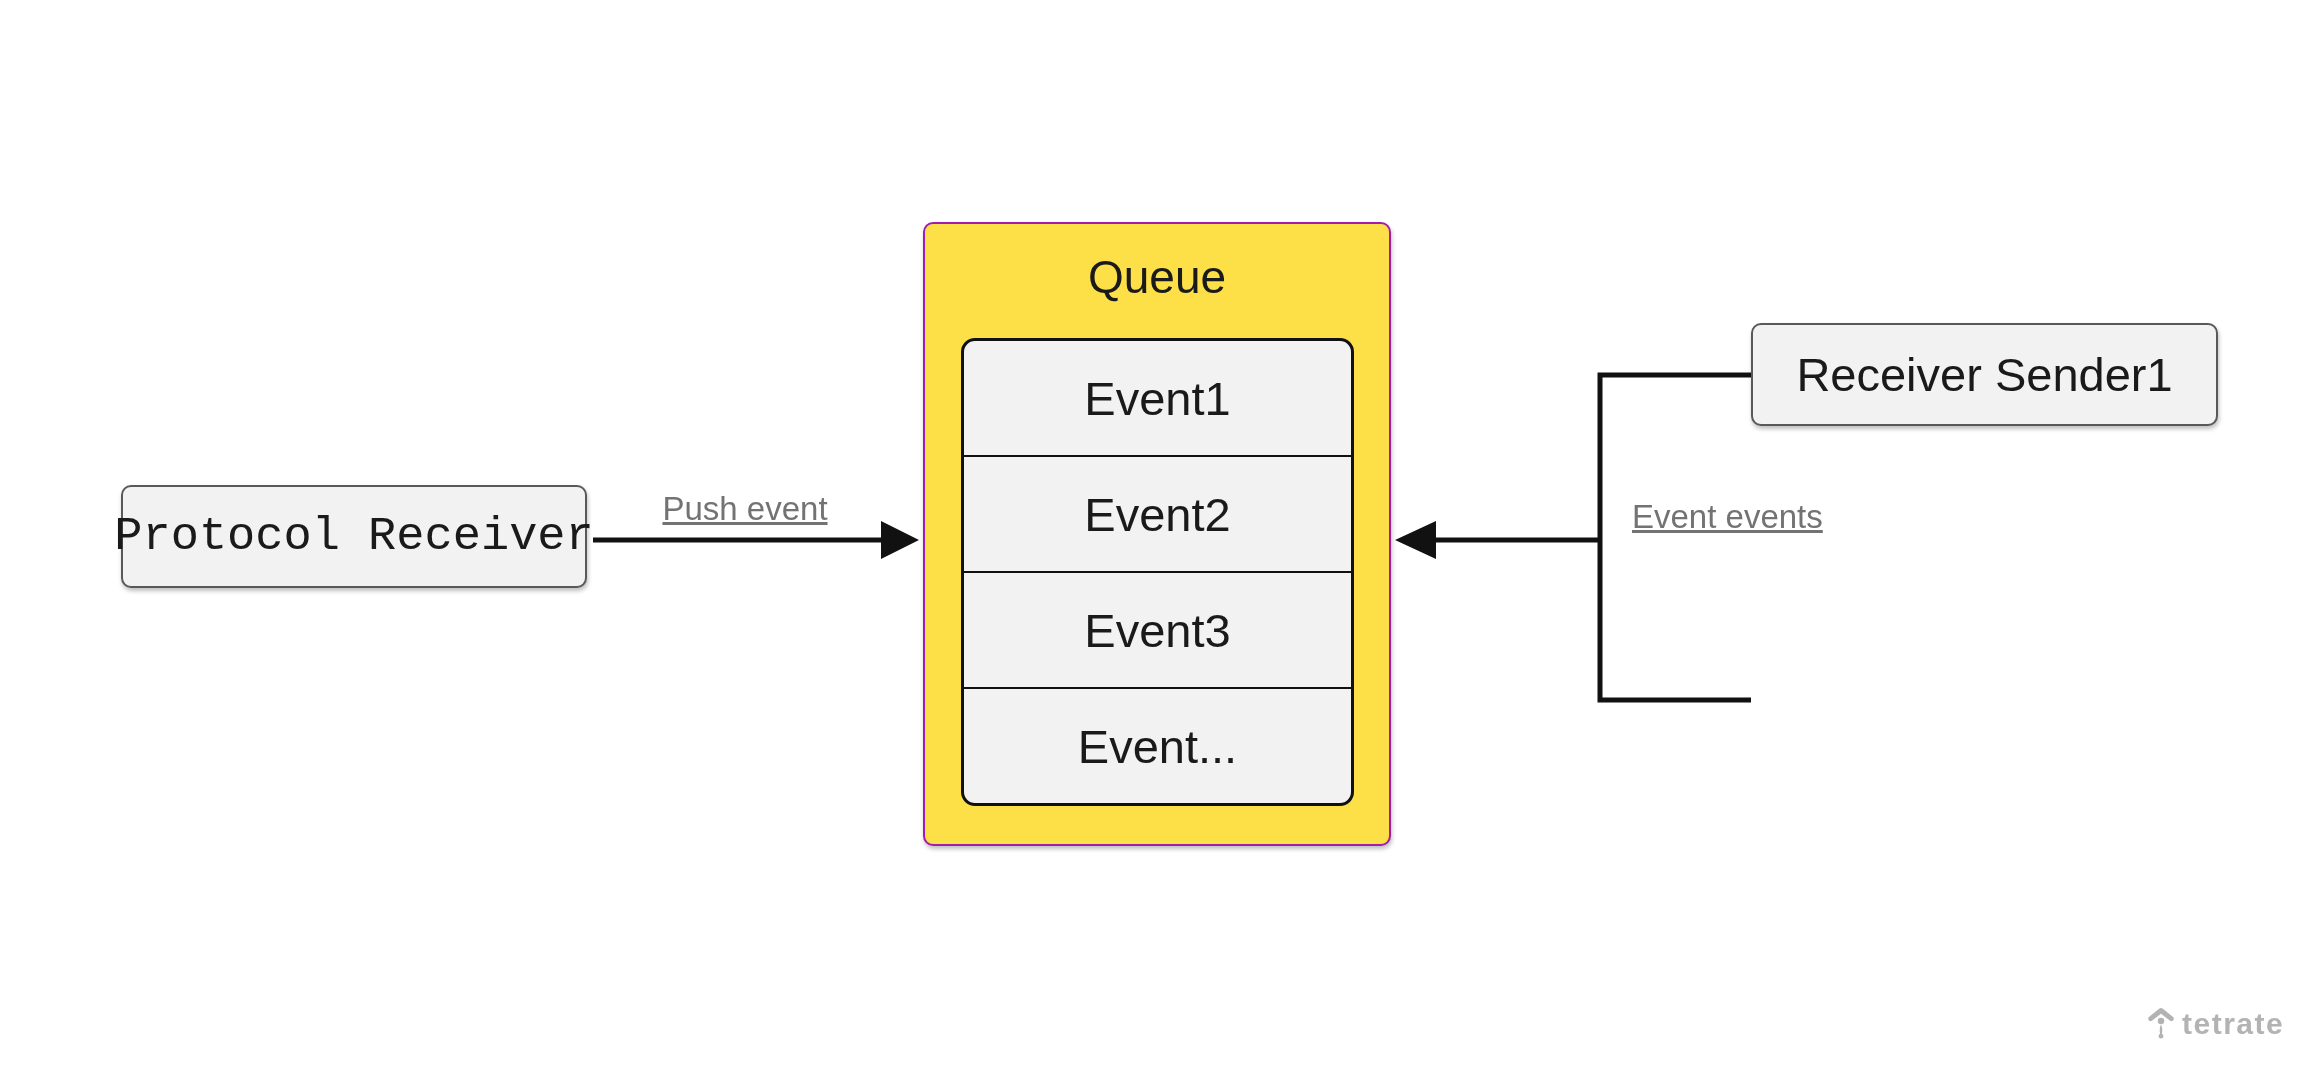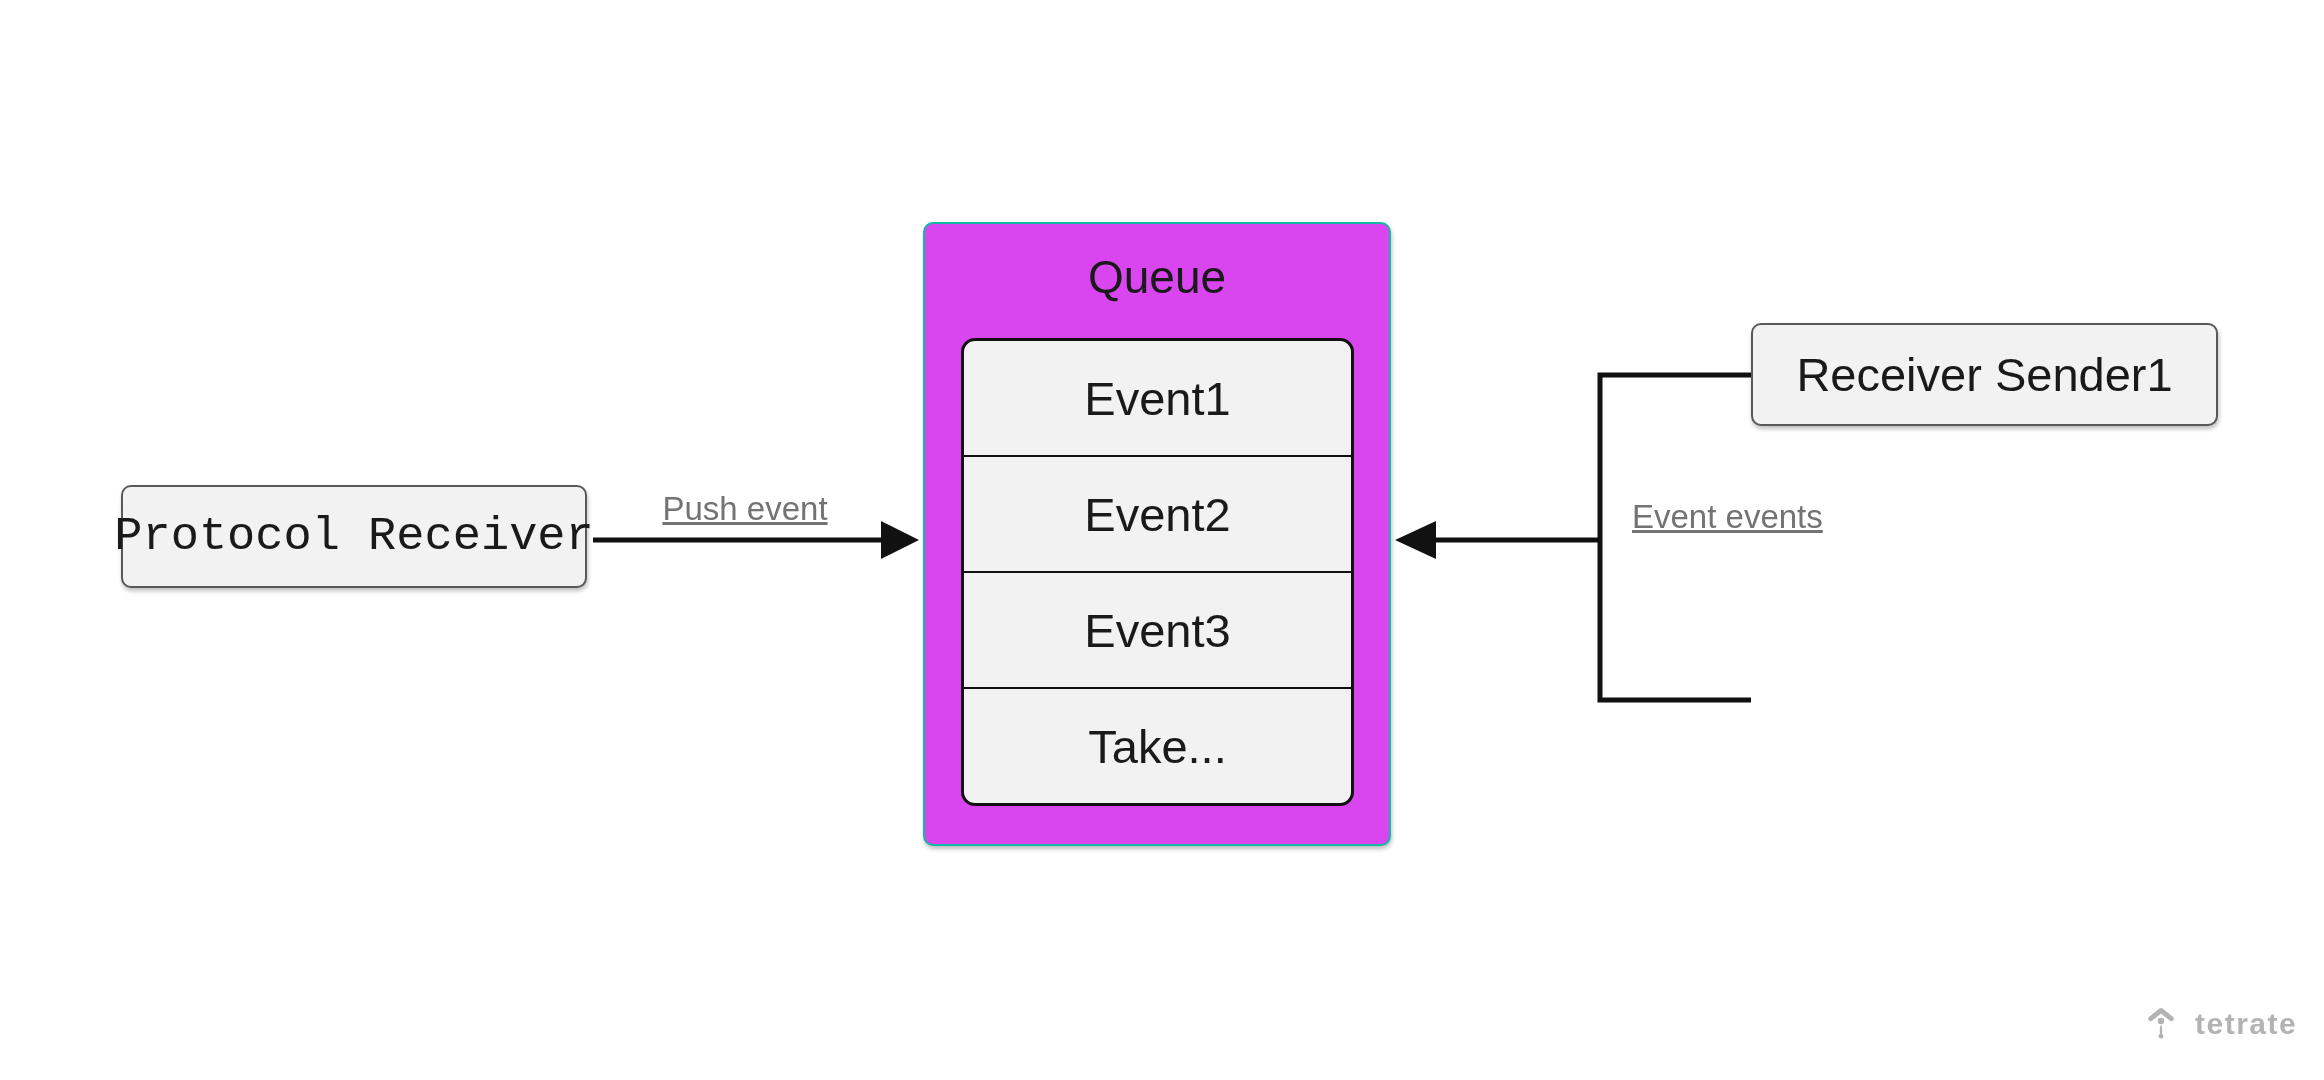--- a/index.html
+++ b/index.html
@@ -32,22 +32,22 @@
     white-space: nowrap;
   }
   .node-receiver { left: 121px; top: 485px; width: 466px; height: 103px; font-family: Liberation Mono, monospace; }
   .node-sender1  { left: 1751px; top: 323px; width: 467px; height: 103px; }
   .node-sender2  { left: 1751px; top: 648px; width: 467px; height: 103px; }
   .queue-group {
     position: absolute;
     left: 923px; top: 222px;
     width: 468px; height: 624px;
     box-sizing: border-box;
-    background: #d946ef;
-    border: 2px solid #14b8a6;
+    background: #fde047;
+    border: 2px solid #a21caf;
     border-radius: 10px;
     box-shadow: 1px 3px 4px rgba(0,0,0,0.25);
   }
   .queue-title {
     position: absolute;
     left: 0; top: 26px;
     width: 100%;
     text-align: center;
     font-size: 46px;
     color: #1a1a1a;
@@ -80,21 +80,21 @@
     white-space: nowrap;
     text-decoration: underline;
   }
   .label-push { left: 745px; top: 490px; transform: translateX(-50%); }
   .label-take { left: 1632px; top: 498px; }
   .logo {
     position: absolute;
     left: 2148px; top: 1006px;
     display: flex;
     align-items: center;
-    gap: 21px;
+    gap: 8px;
     color: #b3b3b3;
   }
   .logo-text {
     font-size: 30px;
     font-weight: bold;
     letter-spacing: 1.5px;
     color: #b3b3b3;
   }
 </style>
 </head>
@@ -119,21 +119,21 @@
   <div class="node node-receiver">
     <span>Protocol Receiver</span>
   </div>
 
   <div class="queue-group">
     <div class="queue-title">Queue</div>
     <div class="event-stack">
       <div class="event-cell">Event1</div>
       <div class="event-cell">Event2</div>
       <div class="event-cell">Event3</div>
-      <div class="event-cell">Take...</div>
+      <div class="event-cell">Event...</div>
     </div>
   </div>
 
   <div class="node node-sender1">
     <span>Receiver Sender1</span>
   </div>
 
 
   <div class="edge-label label-push">Push event</div>
   <div class="edge-label label-take">Event events</div>

